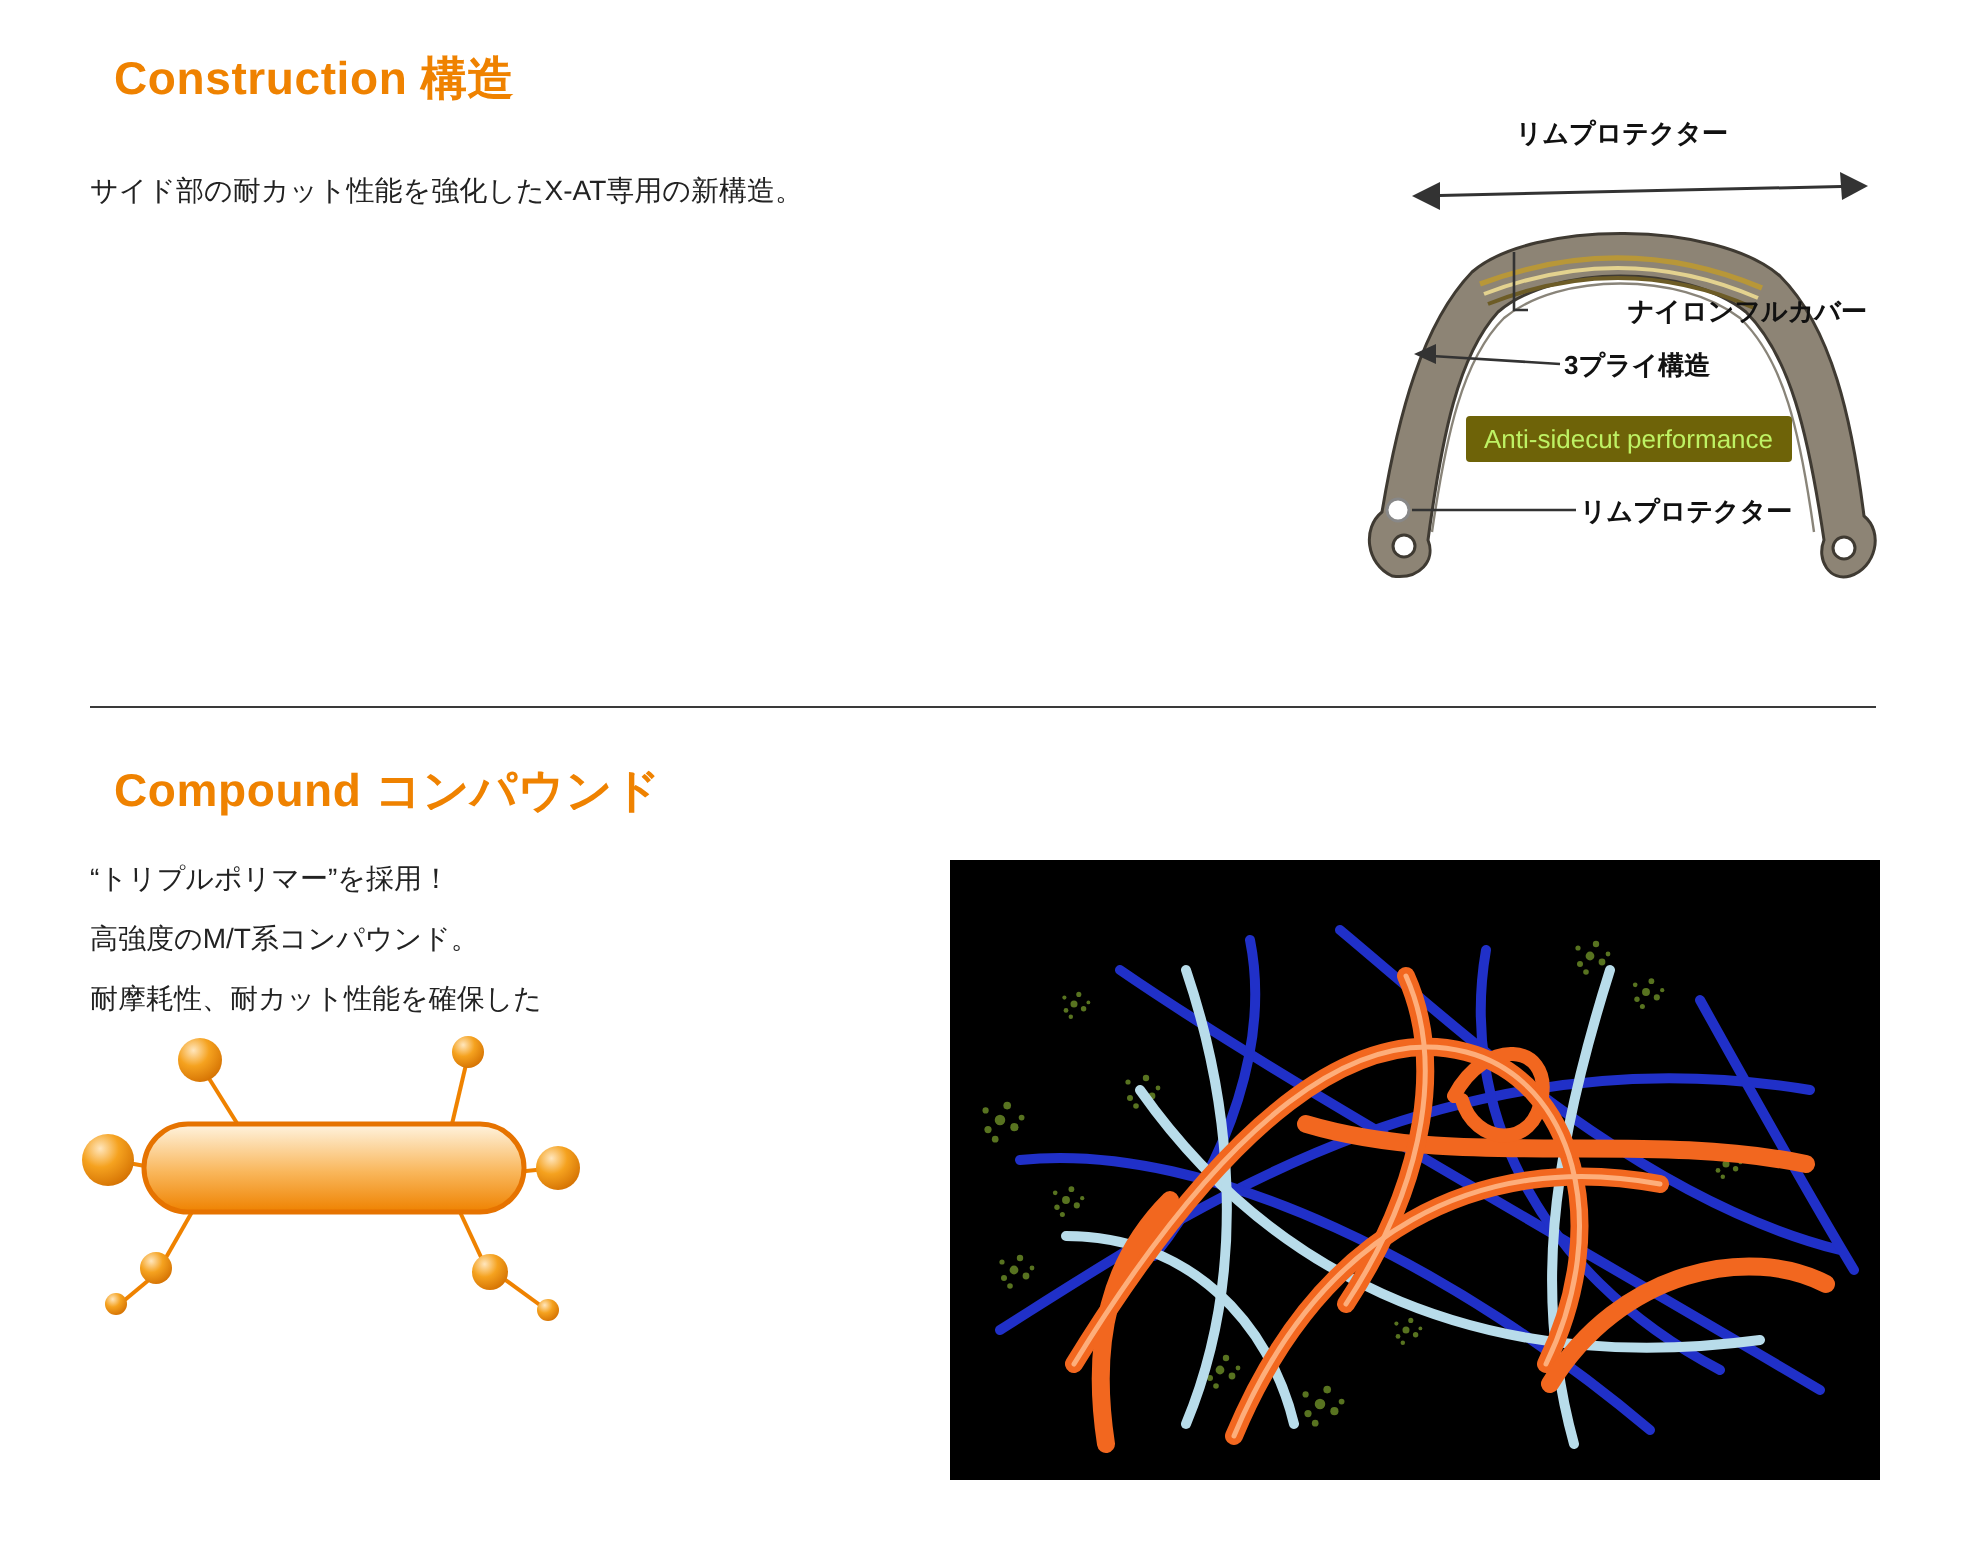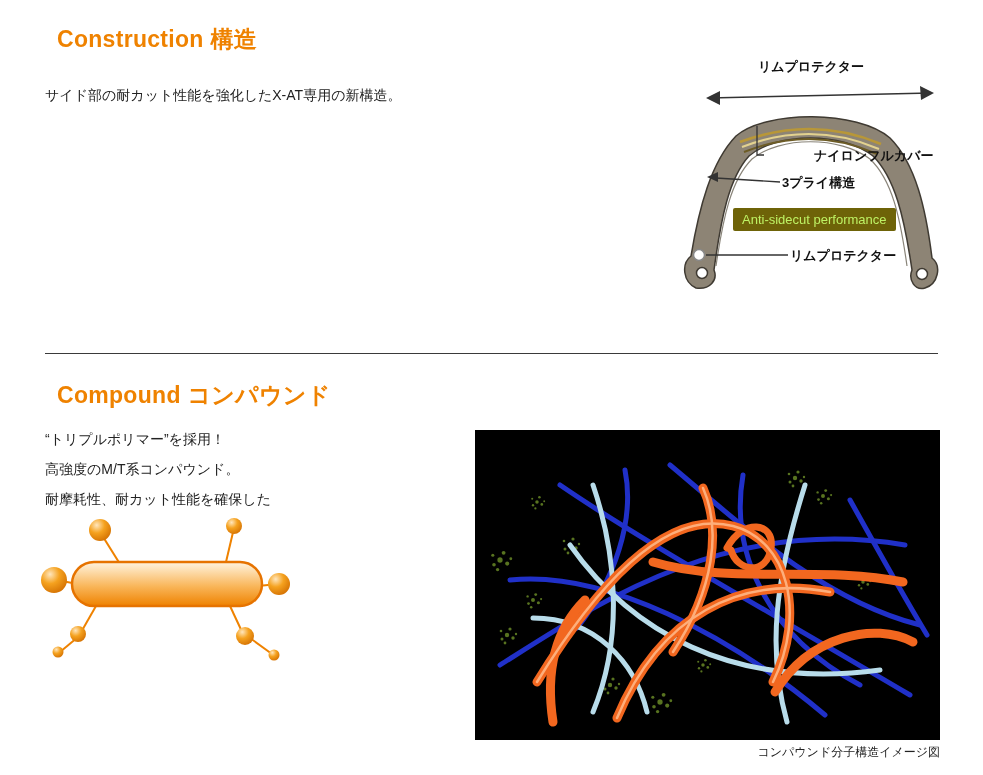--- a/index.html
+++ b/index.html
@@ -166,15 +166,14 @@
         <path d="M252,118 C268,88 300,92 296,118 C292,146 262,142 256,120" stroke-width="7"></path>
       </g>
       <g stroke="#ffb685" stroke-width="2.5" fill="none" stroke-linecap="round" opacity="0.9">
         <path d="M62,252 C140,125 205,82 258,96 C312,110 332,182 298,252"></path>
         <path d="M142,288 C185,185 265,145 355,162"></path>
         <path d="M228,58 C246,98 240,158 198,222"></path>
       </g>
     </svg>
   </figure>
 
-  <div class="caption">コンパウンド分子構造イメージ図</div>
 
 </div>
 
 </body></html>

